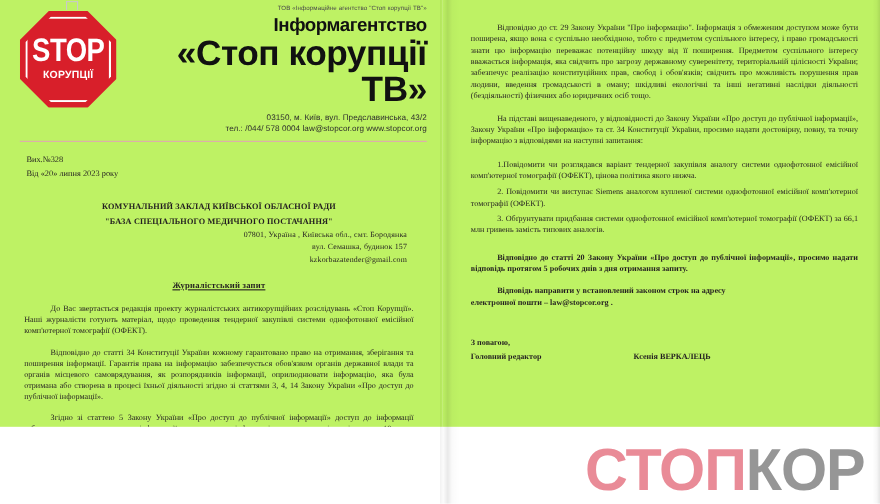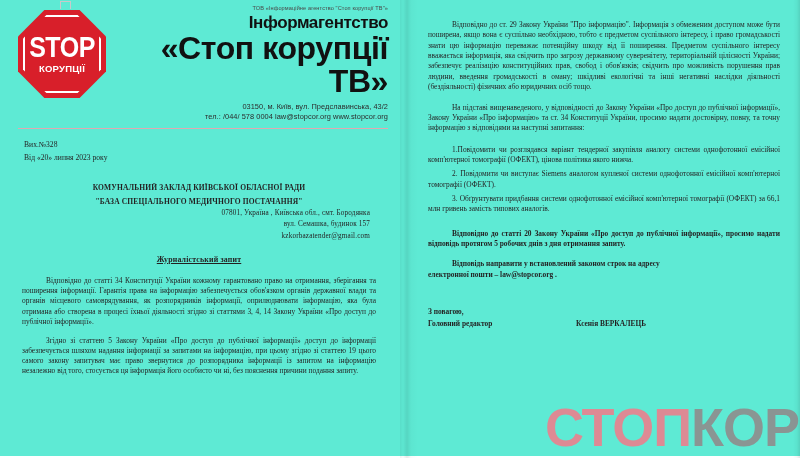--- a/index.html
+++ b/index.html
@@ -18,22 +18,22 @@
 
   
   .viewer {
     position: absolute;
     inset: 0;
     display: flex;
     background: #ffffff;
   }
   .page {
     position: relative;
-    background: #5eead4;
-    height: 456px;
+    background: #bef264;
+    height: 388px;
     overflow: hidden;
   }
   .page-left  { width: 402px; }
   .page-right { width: 398px; }
 
   
   .page-seam {
     position: absolute;
     top: 0;
     left: 400px;
@@ -228,21 +228,21 @@
   .sig-row {
     display: flex;
     margin-top: 1px;
   }
   .sig-role  { width: 148px; }
   .sig-name  { flex: 1 1 auto; }
 
   
   .watermark {
     position: absolute;
-    right: 1px;
+    right: 14px;
     bottom: 4px;
     z-index: 6;
     font-family: "Liberation Sans", "DejaVu Sans", sans-serif;
     font-weight: 700;
     font-size: 54px;
     letter-spacing: -1px;
     line-height: 1;
     opacity: 0.92;
     pointer-events: none;
     white-space: nowrap;
@@ -288,20 +288,21 @@
       <div class="addressee">
         <div>КОМУНАЛЬНИЙ ЗАКЛАД КИЇВСЬКОЇ ОБЛАСНОЇ РАДИ</div>
         <div class="org2">"БАЗА СПЕЦІАЛЬНОГО МЕДИЧНОГО ПОСТАЧАННЯ"</div>
         <div class="addressee-detail">07801, Україна , Київська обл., смт. Бородянка</div>
         <div class="addressee-detail">вул. Семашка, будинок 157</div>
         <div class="addressee-detail mail">kzkorbazatender@gmail.com</div>
       </div>
 
       <div class="doc-title">Журналістський запит</div>
 
+      <p class="para">До Вас звертається редакція проекту журналістських антикорупційних розслідувань «Стоп Корупції». Наші журналісти готують матеріал, щодо проведення тендерної закупівлі системи однофотонної емісійної комп'ютерної томографії (ОФЕКТ).</p>
       <p class="para">Відповідно до статті 34 Конституції України кожному гарантовано право на отримання, зберігання та поширення інформації. Гарантія права на інформацію забезпечується обов'язком органів державної влади та органів місцевого самоврядування, як розпорядників інформації, оприлюднювати інформацію, яка була отримана або створена в процесі їхньої діяльності згідно зі статтями 3, 4, 14 Закону України «Про доступ до публічної інформації».</p>
       <p class="para">Згідно зі статтею 5 Закону України «Про доступ до публічної інформації» доступ до інформації забезпечується шляхом надання інформації за запитами на інформацію, при цьому згідно зі статтею 19 цього самого закону запитувач має право звернутися до розпорядника інформації із запитом на інформацію незалежно від того, стосується ця інформація його особисто чи ні, без пояснення причини подання запиту.</p>
     </div>
   </div>
 
   <div class="page page-right rp">
     <div class="doc-body-right">
 
       <p class="para">Відповідно до ст. 29 Закону України "Про інформацію". Інформація з обмеженим доступом може бути поширена, якщо вона є суспільно необхідною, тобто є предметом суспільного інтересу, і право громадськості знати цю інформацію переважає потенційну шкоду від її поширення. Предметом суспільного інтересу вважається інформація, яка свідчить про загрозу державному суверенітету, територіальній цілісності України; забезпечує реалізацію конституційних прав, свобод і обов'язків; свідчить про можливість порушення прав людини, введення громадськості в оману; шкідливі екологічні та інші негативні наслідки діяльності (бездіяльності) фізичних або юридичних осіб тощо.</p>
       <p class="para">На підставі вищенаведеного, у відповідності до Закону України «Про доступ до публічної інформації», Закону України «Про інформацію» та ст. 34 Конституції України, просимо надати достовірну, повну, та точну інформацію з відповідями на наступні запитання:</p>

